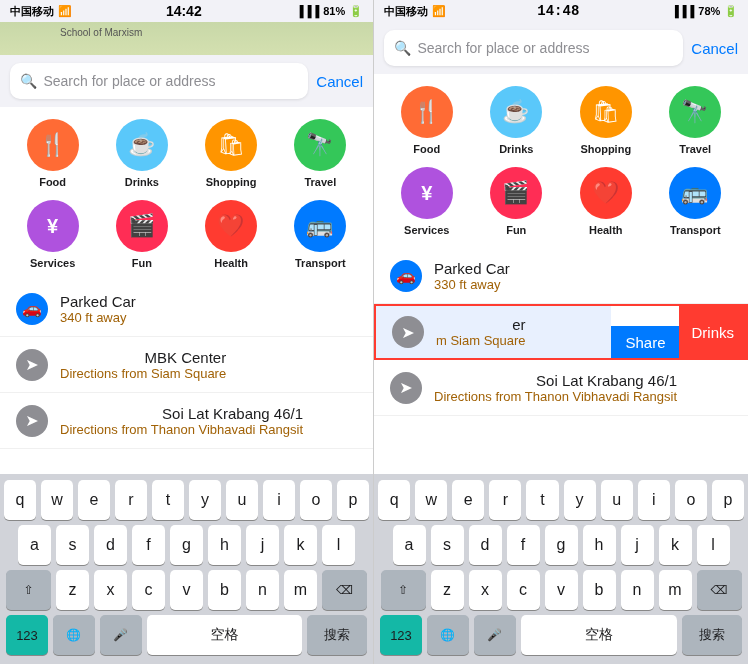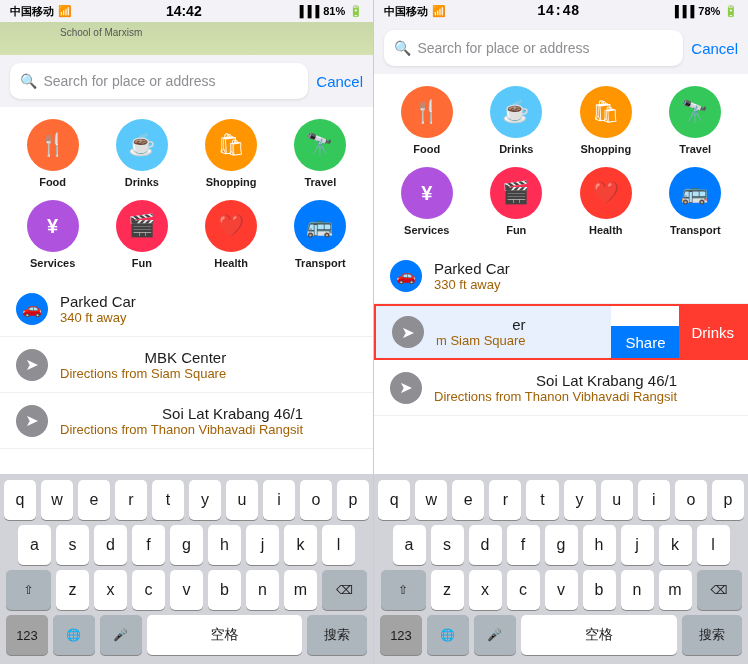--- a/index.html
+++ b/index.html
@@ -171,21 +171,21 @@
       min-width: 60px;
       max-width: 65px;
       font-size: 13px;
     }
     .keyboard-bottom-row {
       display: flex;
       justify-content: center;
       gap: 5px;
       padding: 0 2px;
     }
-    .key-123 { background: #a3a3a3; min-width: 42px; max-width: 42px; font-size: 13px; }
+    .key-123 { background: #14b8a6; min-width: 42px; max-width: 42px; font-size: 13px; }
     .key-globe { background: #adb5bd; min-width: 42px; max-width: 42px; }
     .key-mic { background: #adb5bd; min-width: 42px; max-width: 42px; }
     
     
     .swipe-action-row {
       display: flex;
       align-items: stretch;
       border-bottom: 1px solid #f0f0f0;
       min-height: 56px;
       overflow: hidden;

